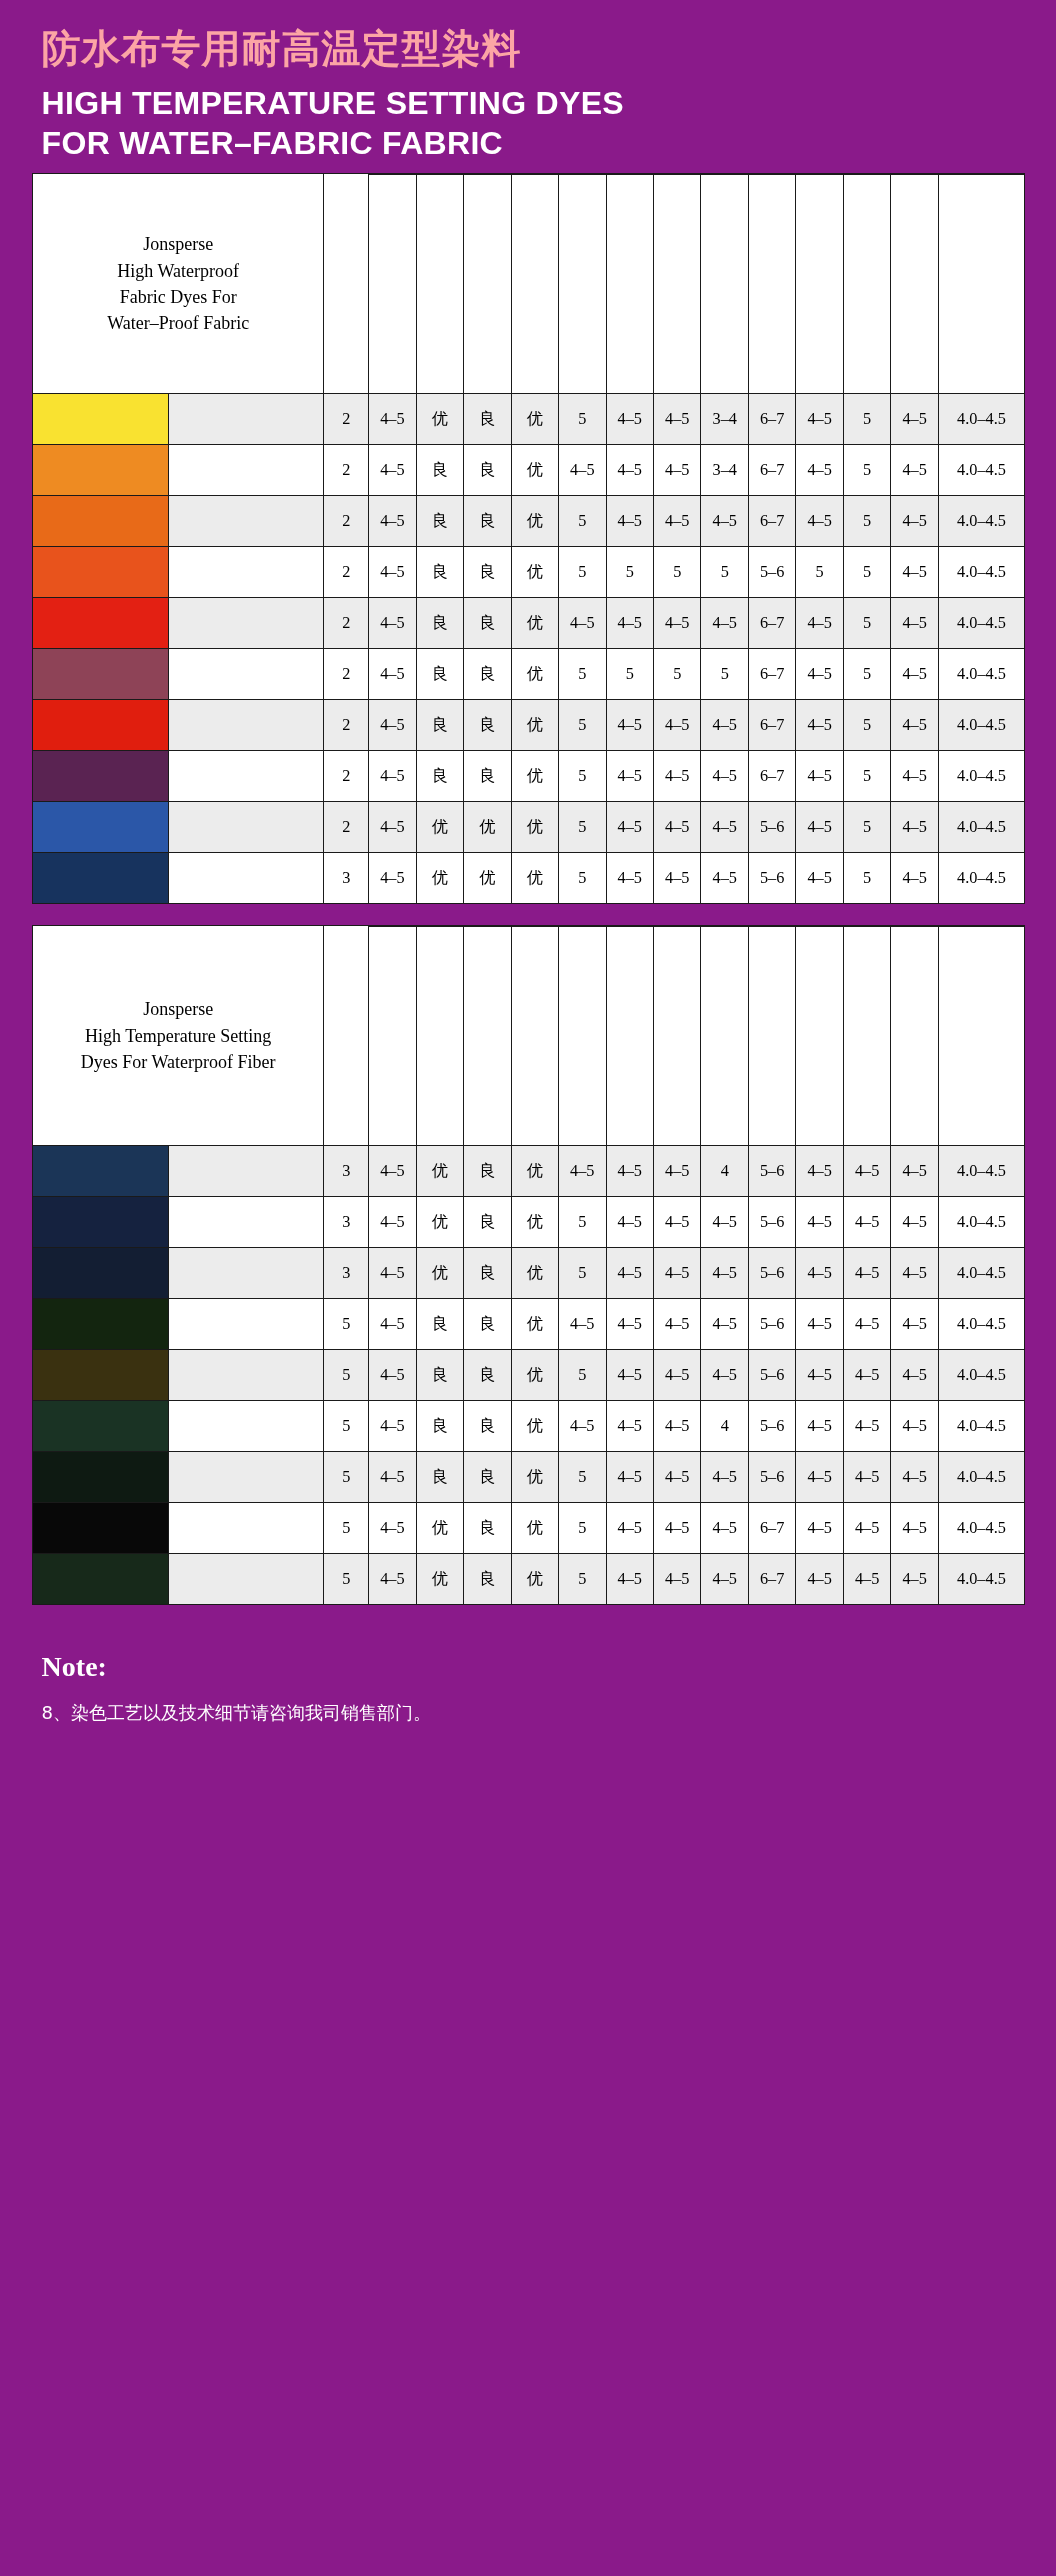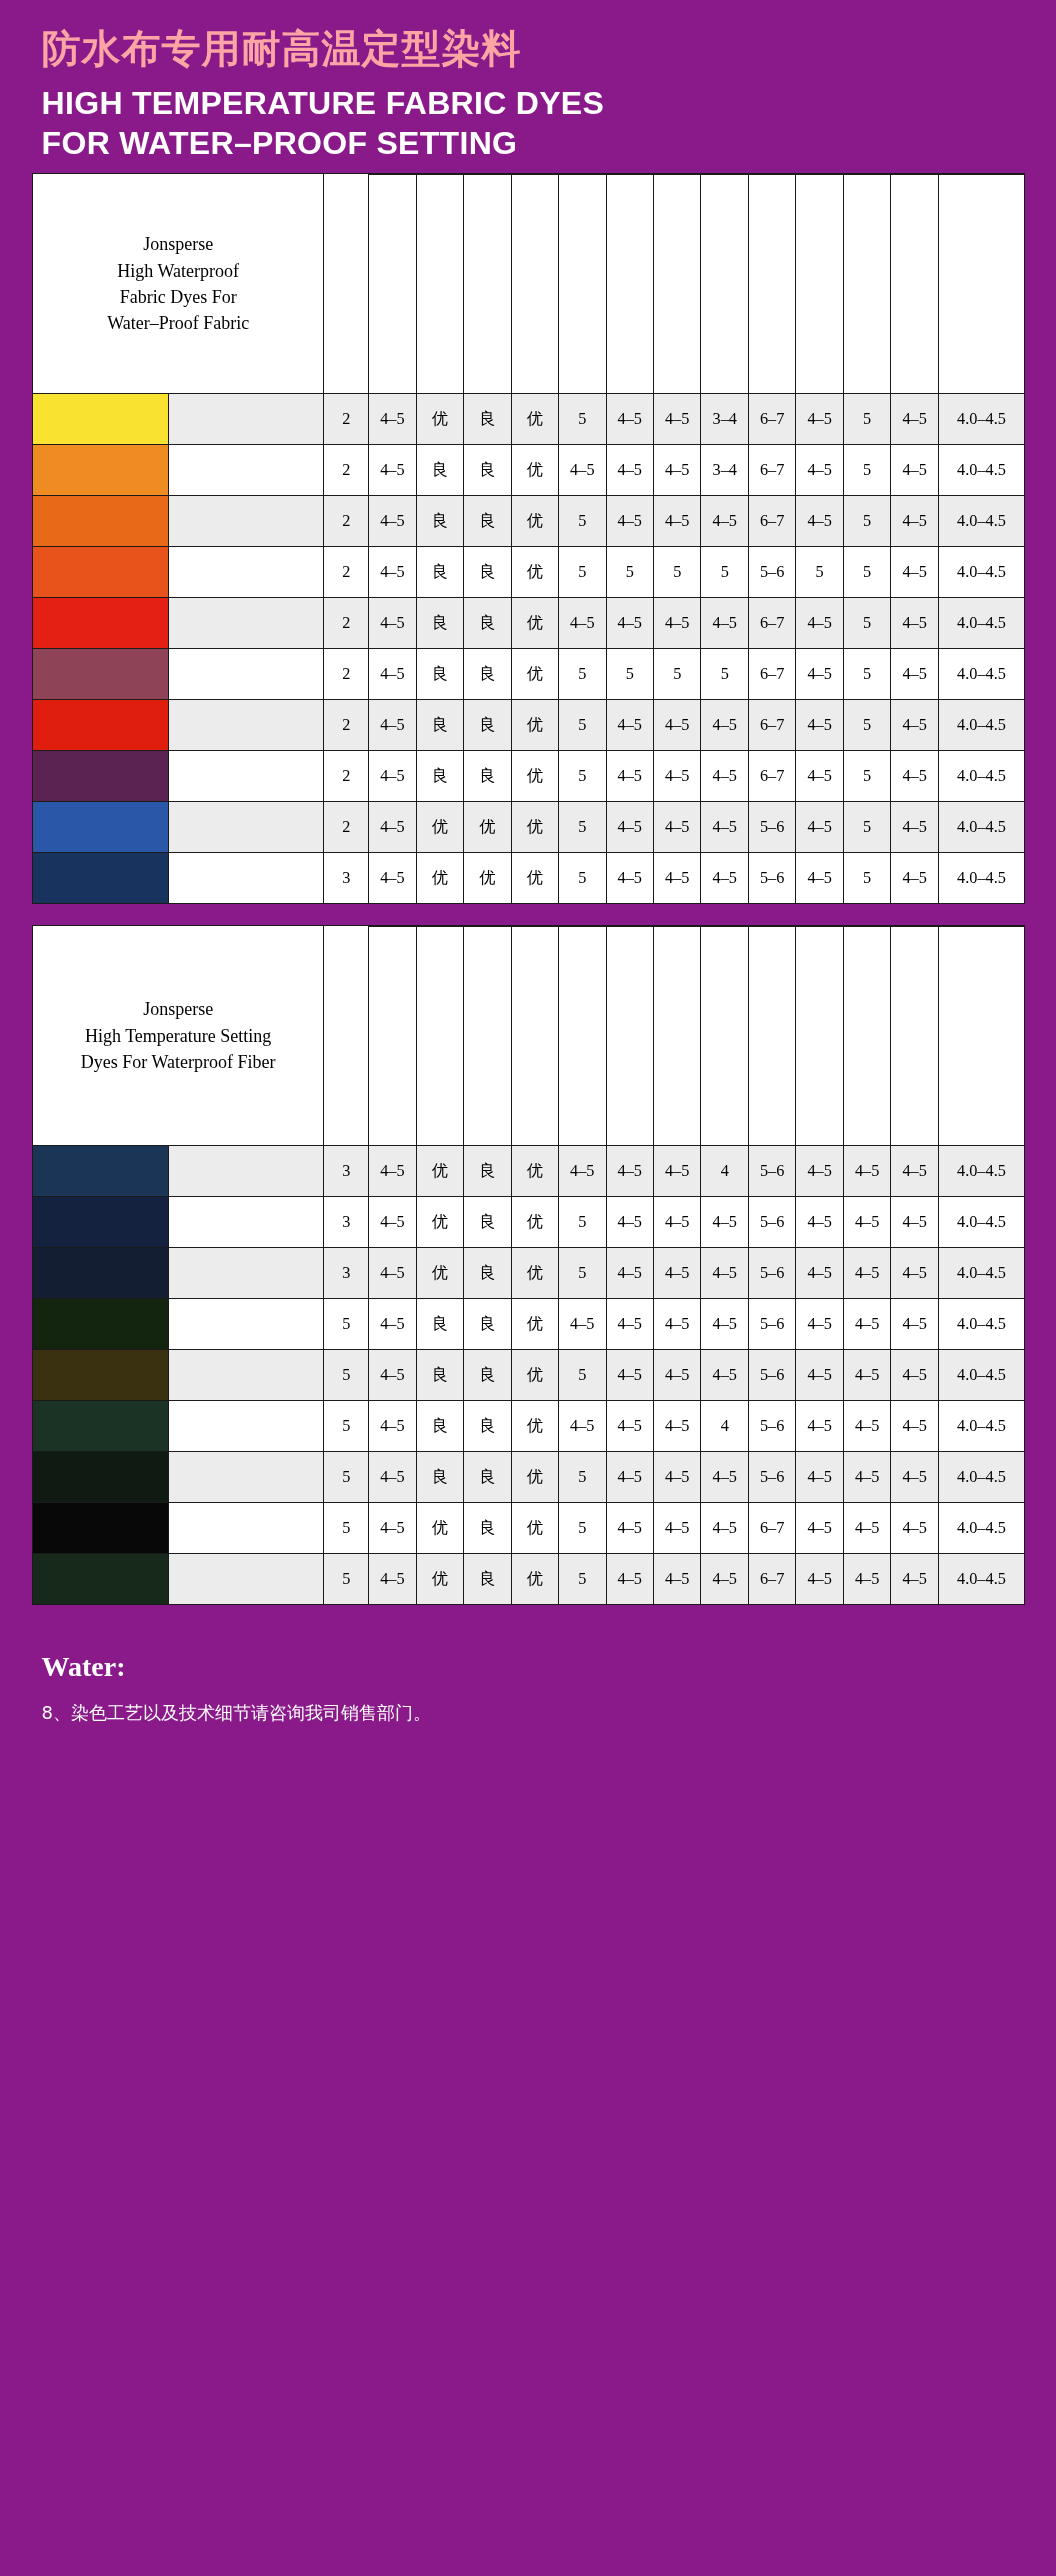--- a/index.html
+++ b/index.html
@@ -68,22 +68,22 @@
   .note p { font-size:18px; margin:0 0 15.4px 0; font-family:"DejaVu Sans", sans-serif; line-height:1.4; }
 </style>
 </head>
 <body>
 
 <div class="page">
 
   <div class="hdr">
     <div class="hdr-cn">防水布专用耐高温定型染料</div>
     <div class="hdr-en">
-      <div>HIGH TEMPERATURE FABRIC DYES</div>
-      <div>FOR WATER–PROOF SETTING</div>
+      <div>HIGH TEMPERATURE SETTING DYES</div>
+      <div>FOR WATER–FABRIC FABRIC</div>
     </div>
   </div>
 
   <div class="tbl-wrap">
     <table class="dye" id="tbl1">
         <colgroup>
           <col style="width: 106px;">
           <col style="width: 121px;">
           <col style="width: 35px;">
           <col style="width: 37px;">
@@ -766,18 +766,18 @@
             <td class="val">4–5</td>
             <td class="val">4–5</td>
             <td class="val">4–5</td>
             <td class="val">4.0–4.5</td>
           </tr>
         </tbody>
       </table>
   </div>
 
   <div class="note">
-    <h2>Water:</h2>
+    <h2>Note:</h2>
     <p>8、染色工艺以及技术细节请咨询我司销售部门。</p>
   </div>
 
 </div>
 
 
 </body></html>

